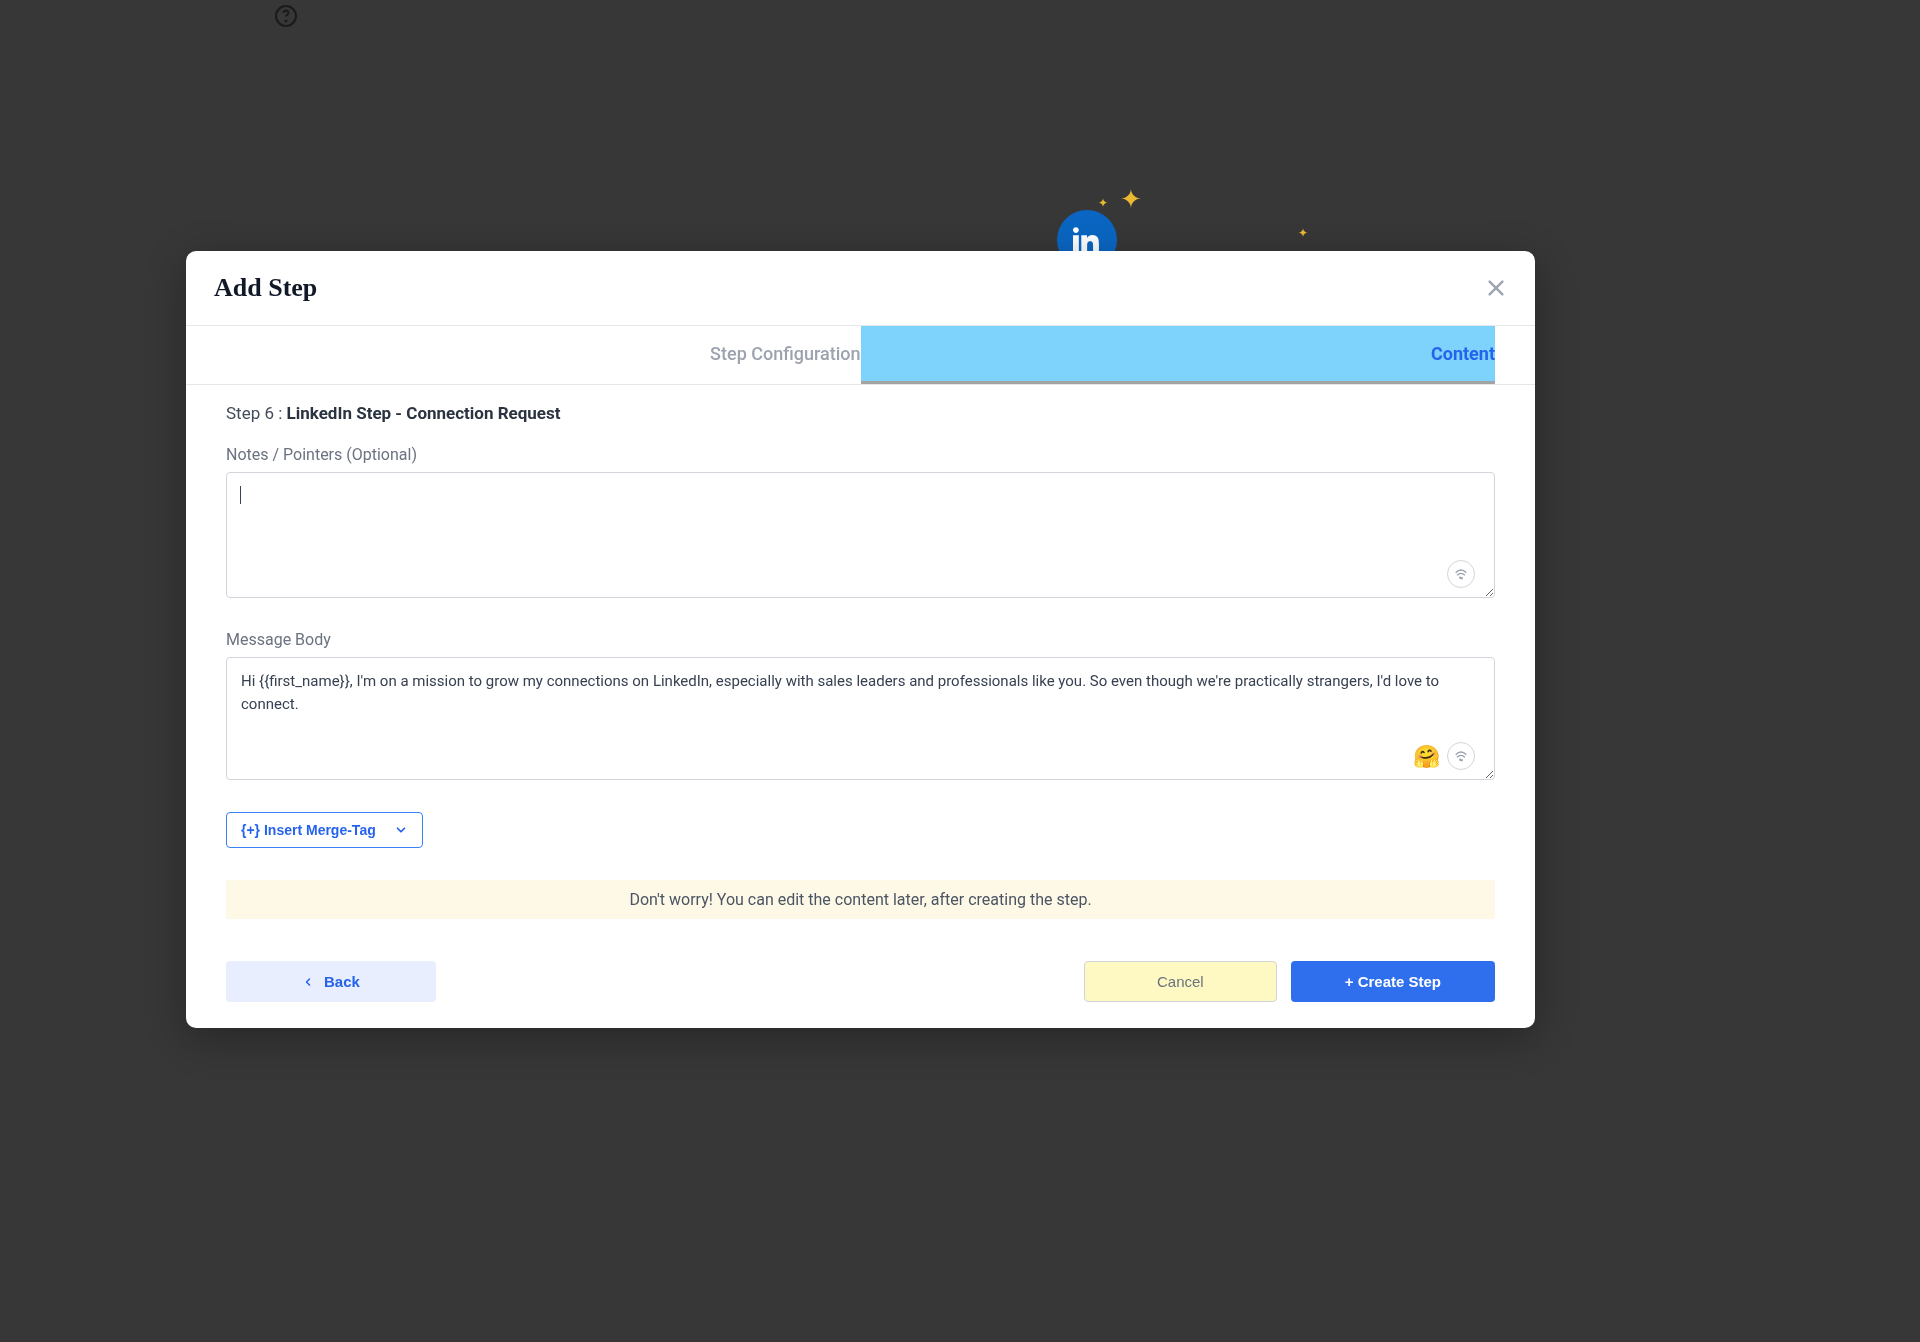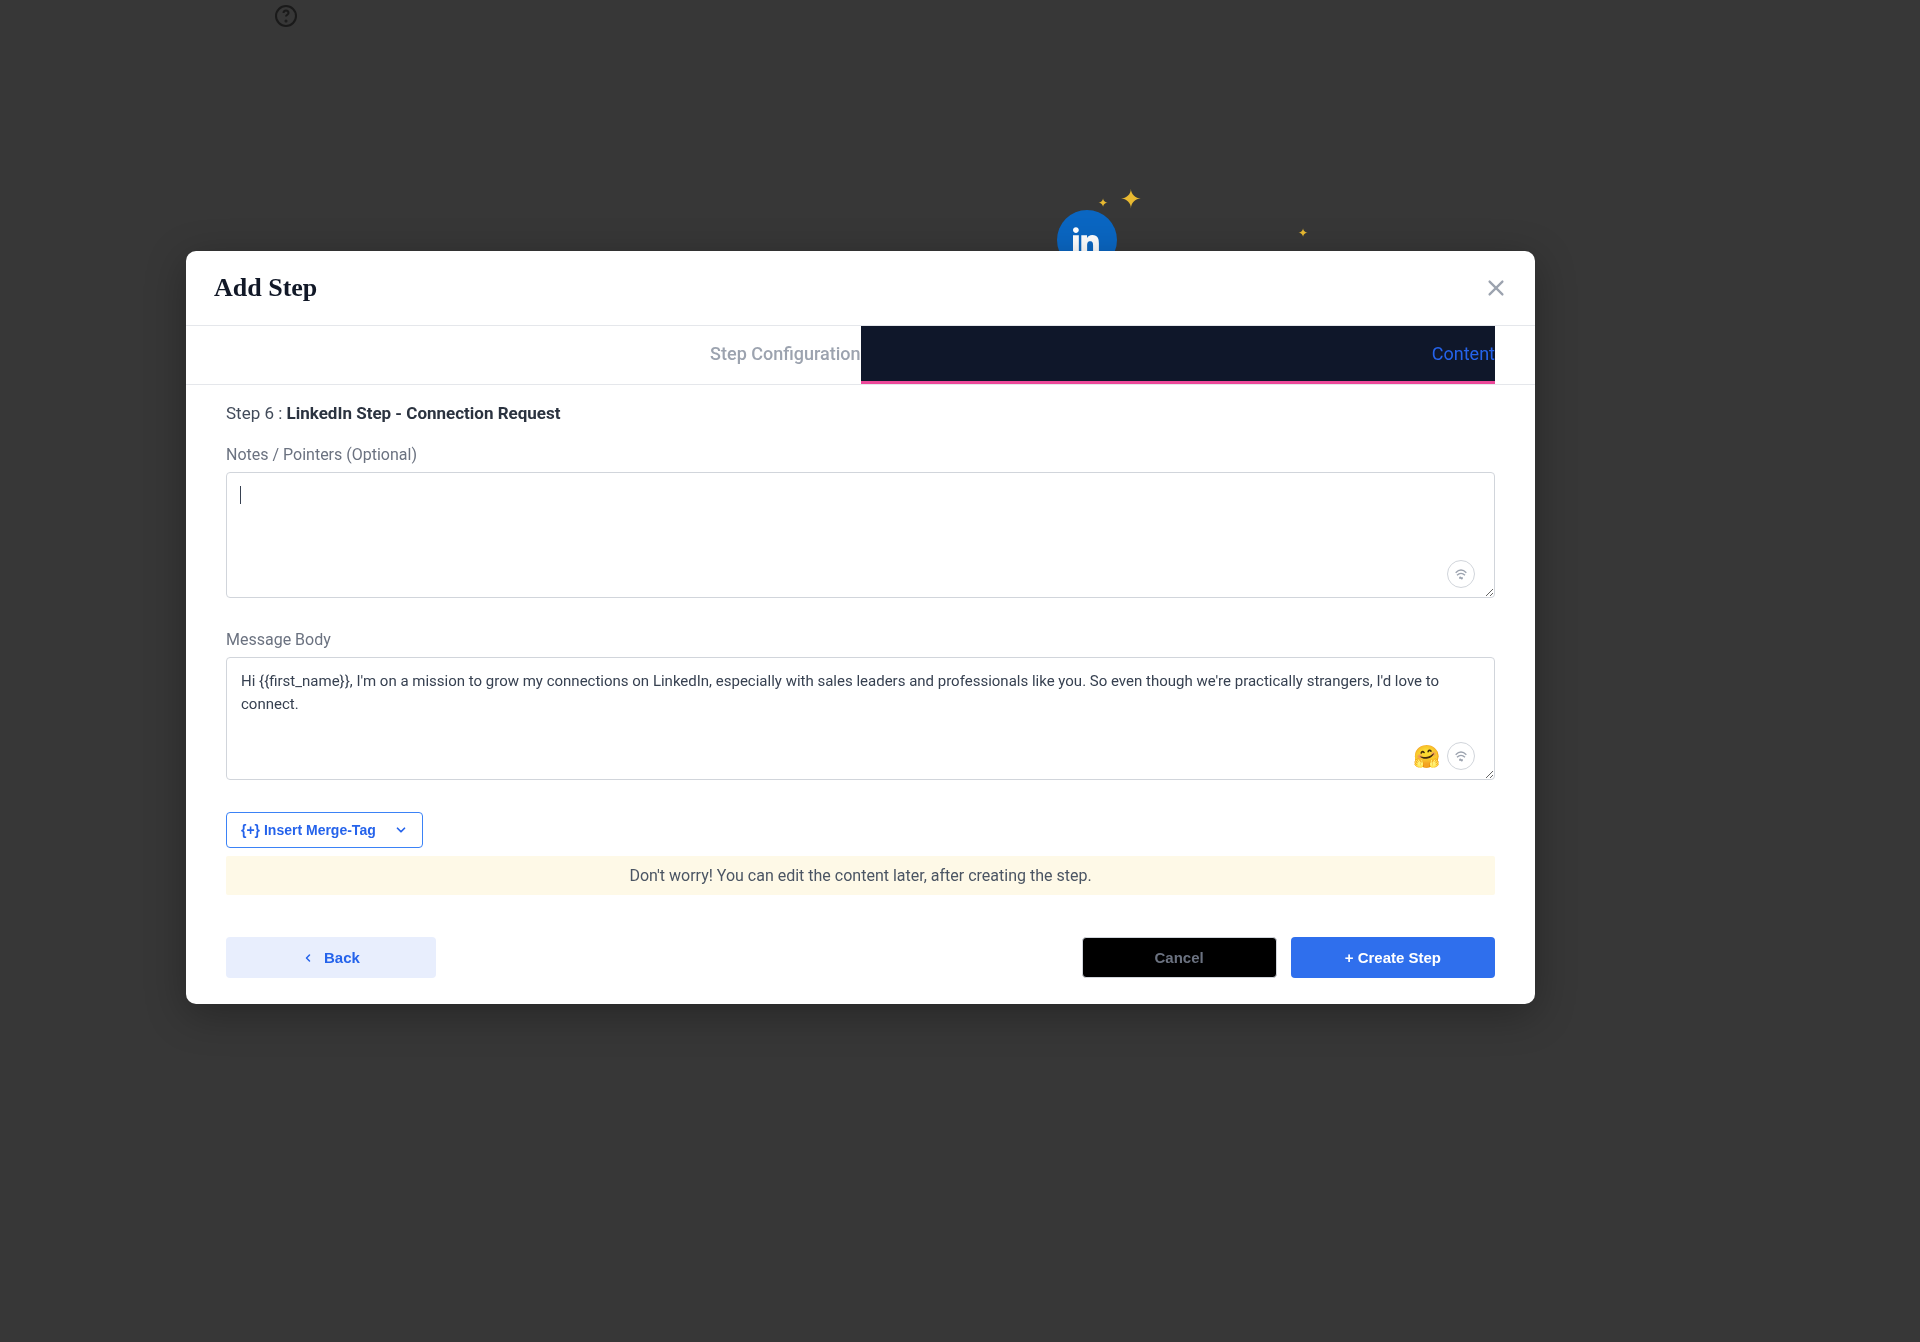--- a/index.html
+++ b/index.html
@@ -120,23 +120,23 @@
       cursor: pointer;
     }
 
     .tab-inactive {
       color: #9ca3af;
       background: #fff;
     }
 
     .tab-active {
       color: #2563eb;
-      background: #0f172a;
-      border-bottom: 3px solid #ec4899;
-      font-weight: 400;
+      background: #7dd3fc;
+      border-bottom: 3px solid #a3a3a3;
+      font-weight: 700;
     }
 
     .modal-body {
       padding: 18px 40px 24px 40px;
     }
 
     .step-label {
       font-size: 17px;
       color: #424b5a;
       margin-bottom: 22px;
@@ -218,21 +218,21 @@
       font-weight: 600;
       cursor: pointer;
     }
 
     .merge-tag-chevron {
       width: 14px;
       height: 14px;
     }
 
     .info-banner {
-      margin-top: 8px;
+      margin-top: 32px;
       background: #FEF9E7;
       color: #4b5563;
       text-align: center;
       padding: 10px 0;
       font-size: 16px;
       border-radius: 2px;
     }
 
     .modal-footer {
       display: flex;
@@ -259,27 +259,27 @@
       width: 12px;
       height: 12px;
     }
 
     .footer-right {
       display: flex;
       gap: 14px;
     }
 
     .cancel-button {
-      background: #000000;
+      background: #fef9c3;
       color: #6b7280;
       border: 1px solid #d1d5db;
       border-radius: 4px;
       padding: 11px 72px;
       font-size: 15px;
-      font-weight: 700;
+      font-weight: 400;
       cursor: pointer;
     }
 
     .create-button {
       background: #2F6FED;
       color: #fff;
       border: none;
       border-radius: 4px;
       padding: 11px 54px;
       font-size: 15px;

